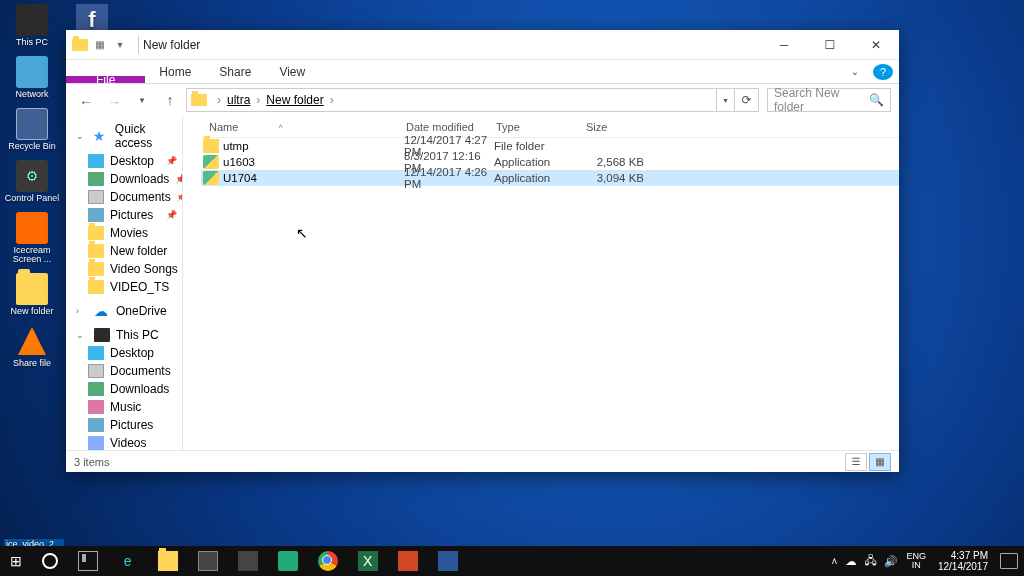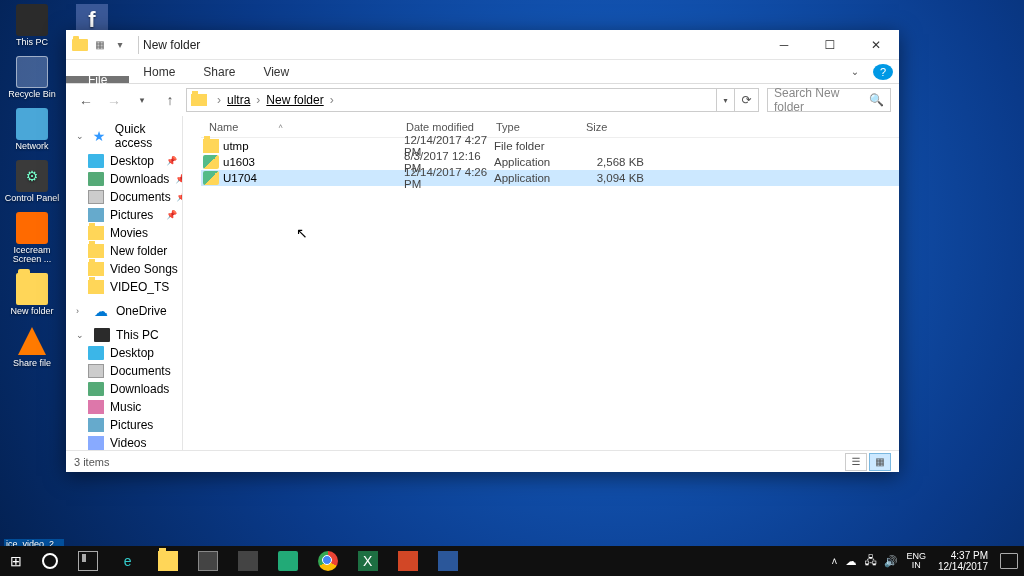--- a/index.html
+++ b/index.html
@@ -26,21 +26,21 @@
   .titlebar .tfolder { width:16px; height:12px; background:#ffd658; border-radius:1px; margin-right:4px; position:relative; }
   .titlebar .tfolder::before{content:"";position:absolute;top:-3px;left:1px;width:6px;height:3px;background:#ffd658;border-radius:1px 1px 0 0;}
   .titlebar .quick { display:flex; gap:4px; margin-right:6px; }
   .titlebar .qbtn { width:16px; height:16px; font-size:10px; color:#666; display:flex; align-items:center; justify-content:center; }
   .titlebar .qsep { width:1px; height:18px; background:#ccc; margin:0 4px; }
   .titlebar .ttitle { font-size:12px; color:#222; }
   .titlebar .winbtns { margin-left:auto; display:flex; }
   .titlebar .winbtn { width:46px; height:30px; display:flex; align-items:center; justify-content:center; font-size:12px; color:#333; }
   
   .ribbon { height:24px; display:flex; align-items:stretch; border-bottom:1px solid #ddd; }
-  .ribbon .file-tab { background:#737373; color:#fff; padding:0 22px; font-size:12px; display:flex; align-items:center;margin-top:16px; }
+  .ribbon .file-tab { background:#a21caf; color:#fff; padding:0 30px; font-size:12px; display:flex; align-items:center;margin-top:16px; }
   .ribbon .rtab { padding:0 14px; font-size:12px; color:#333; display:flex; align-items:center; }
   .ribbon .rspacer { flex:1; }
   .ribbon .chev { width:24px; display:flex; align-items:center; justify-content:center; font-size:10px; color:#555; }
   .ribbon .help { width:20px; height:16px; background:#0099e5; border-radius:50%; color:#fff; font-size:11px; display:flex; align-items:center; justify-content:center; margin:4px 6px; }
   
   .addr { height:32px; display:flex; align-items:center; gap:4px; padding:0 8px; }
   .addr .nav-btn { width:24px; height:24px; display:flex; align-items:center; justify-content:center; font-size:14px; color:#555; }
   .addr .nav-btn.disabled { color:#bbb; }
   .addr .bc { flex:1; height:24px; border:1px solid #ccc; display:flex; align-items:center; padding:0 2px; font-size:12px; }
   .addr .bc .bfolder { width:16px; height:12px; background:#ffd658; margin:0 6px 0 2px; position:relative; }
@@ -130,26 +130,26 @@
 </style>
 </head>
 <body>
 
 <div class="desktop" style="left:2px;">
   <div class="desk-icon">
       <div class="ico ico-pc"></div>
       <div class="desk-label">This PC</div>
     </div>
   <div class="desk-icon" style="margin-top:6px;">
+      <div class="ico ico-net"></div>
+      <div class="desk-label">Network</div>
+    </div>
+  <div class="desk-icon" style="margin-top:6px;">
       <div class="ico ico-bin"></div>
       <div class="desk-label">Recycle Bin</div>
-    </div>
-  <div class="desk-icon" style="margin-top:6px;">
-      <div class="ico ico-net"></div>
-      <div class="desk-label">Network</div>
     </div>
   <div class="desk-icon" style="margin-top:6px;">
       <div class="ico ico-cp">⚙</div>
       <div class="desk-label">Control Panel</div>
     </div>
   <div class="desk-icon" style="margin-top:6px;">
       <div class="ico ico-ice"></div>
       <div class="desk-label">Icecream Screen ...</div>
     </div>
   <div class="desk-icon" style="margin-top:6px;">

